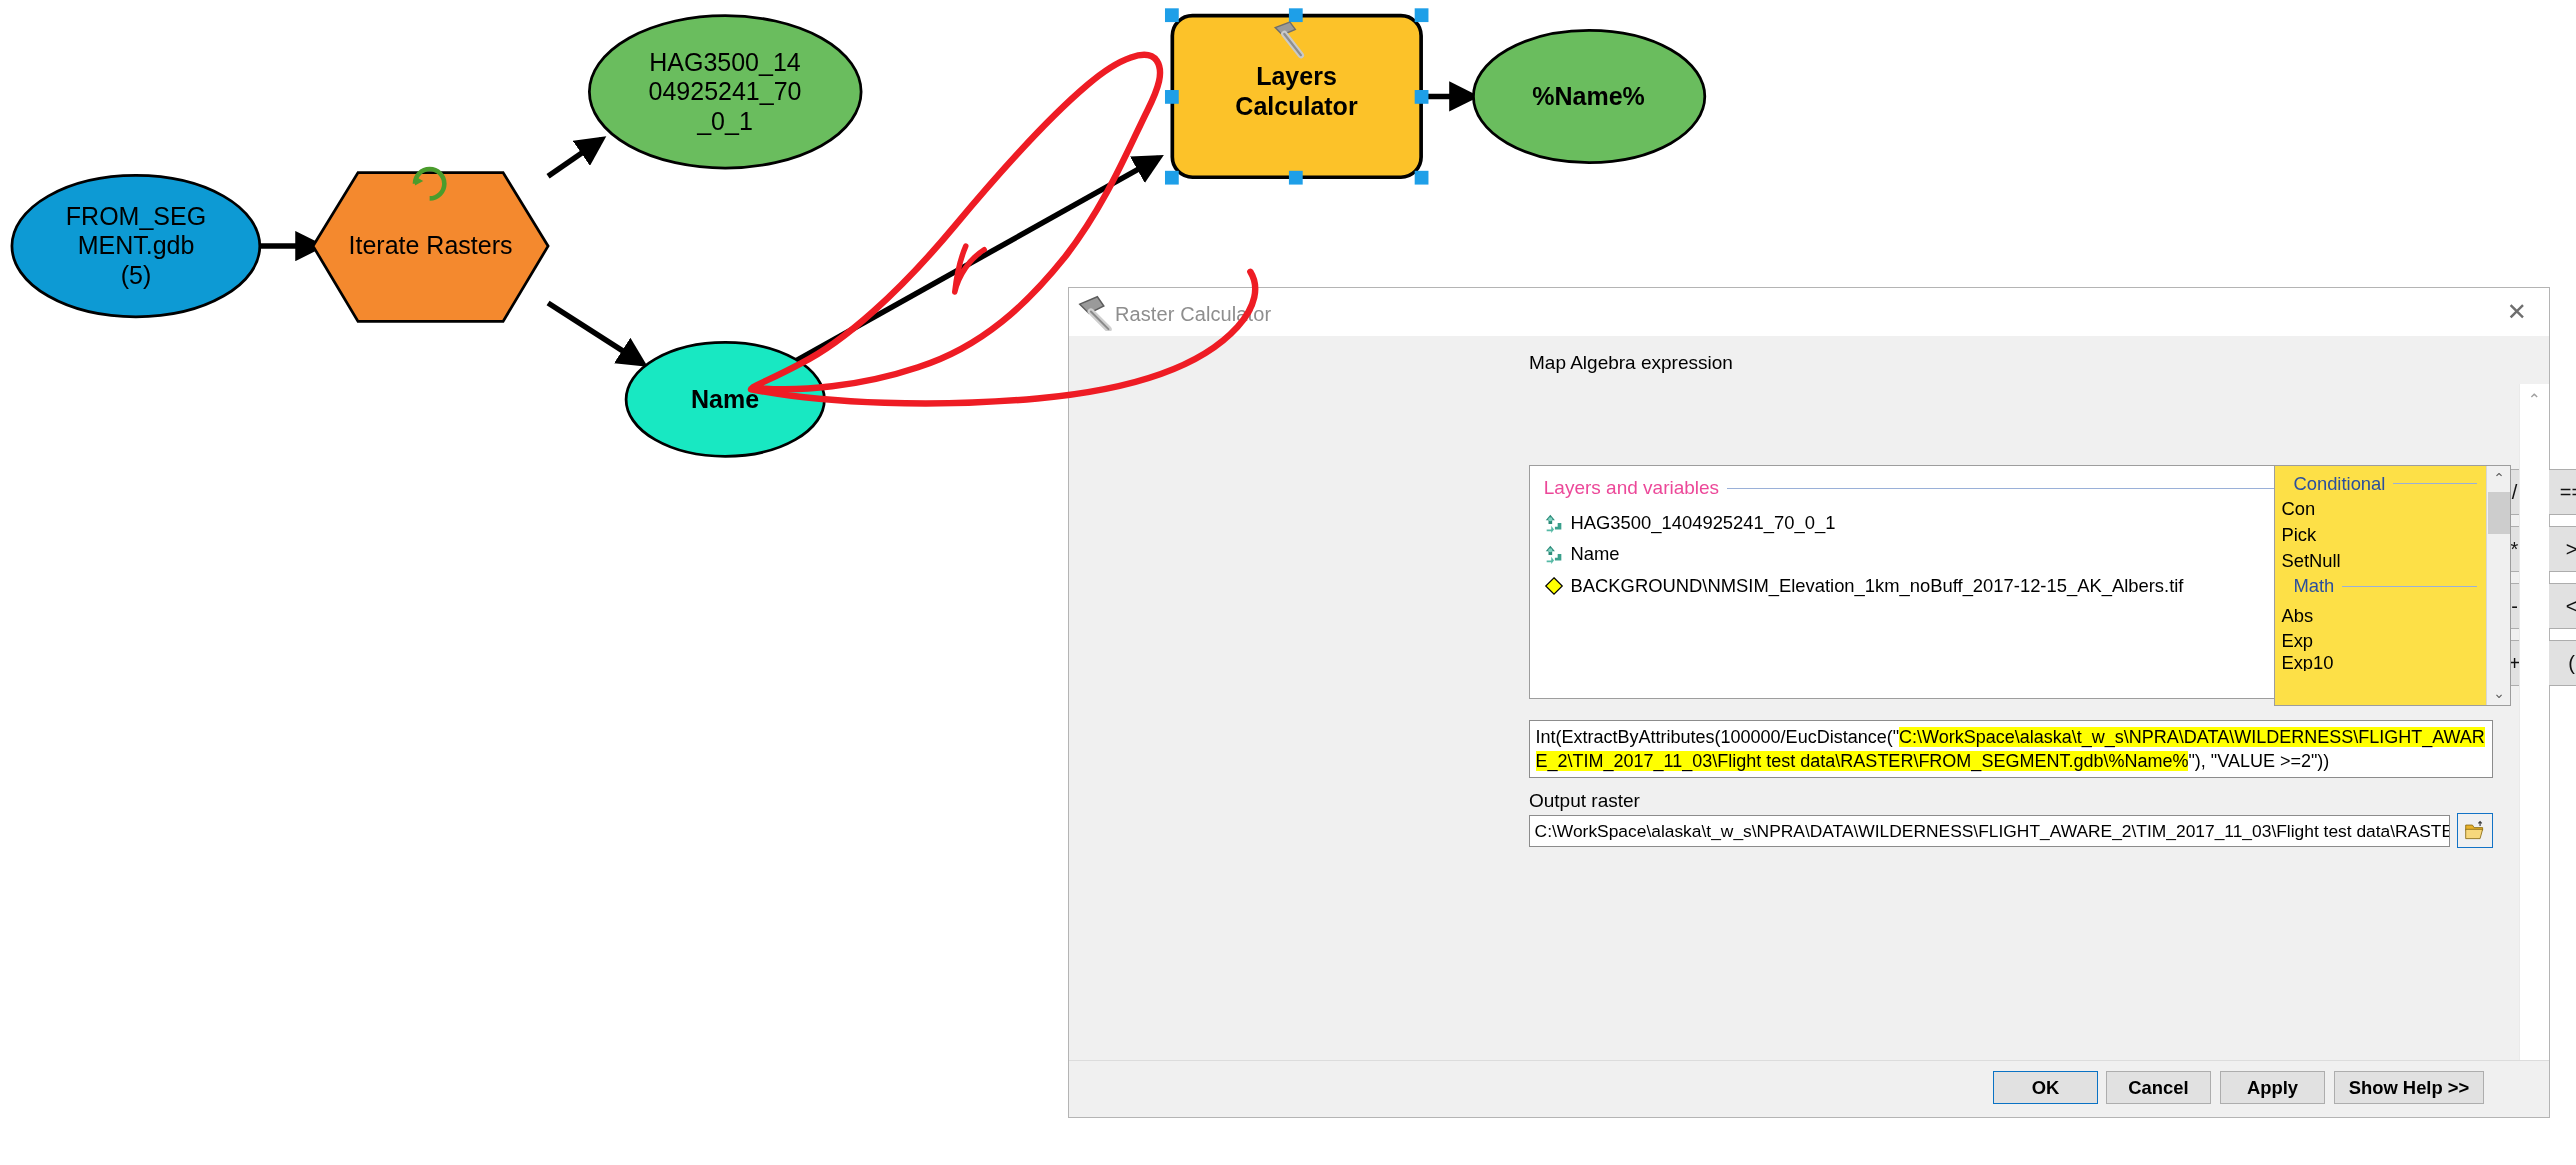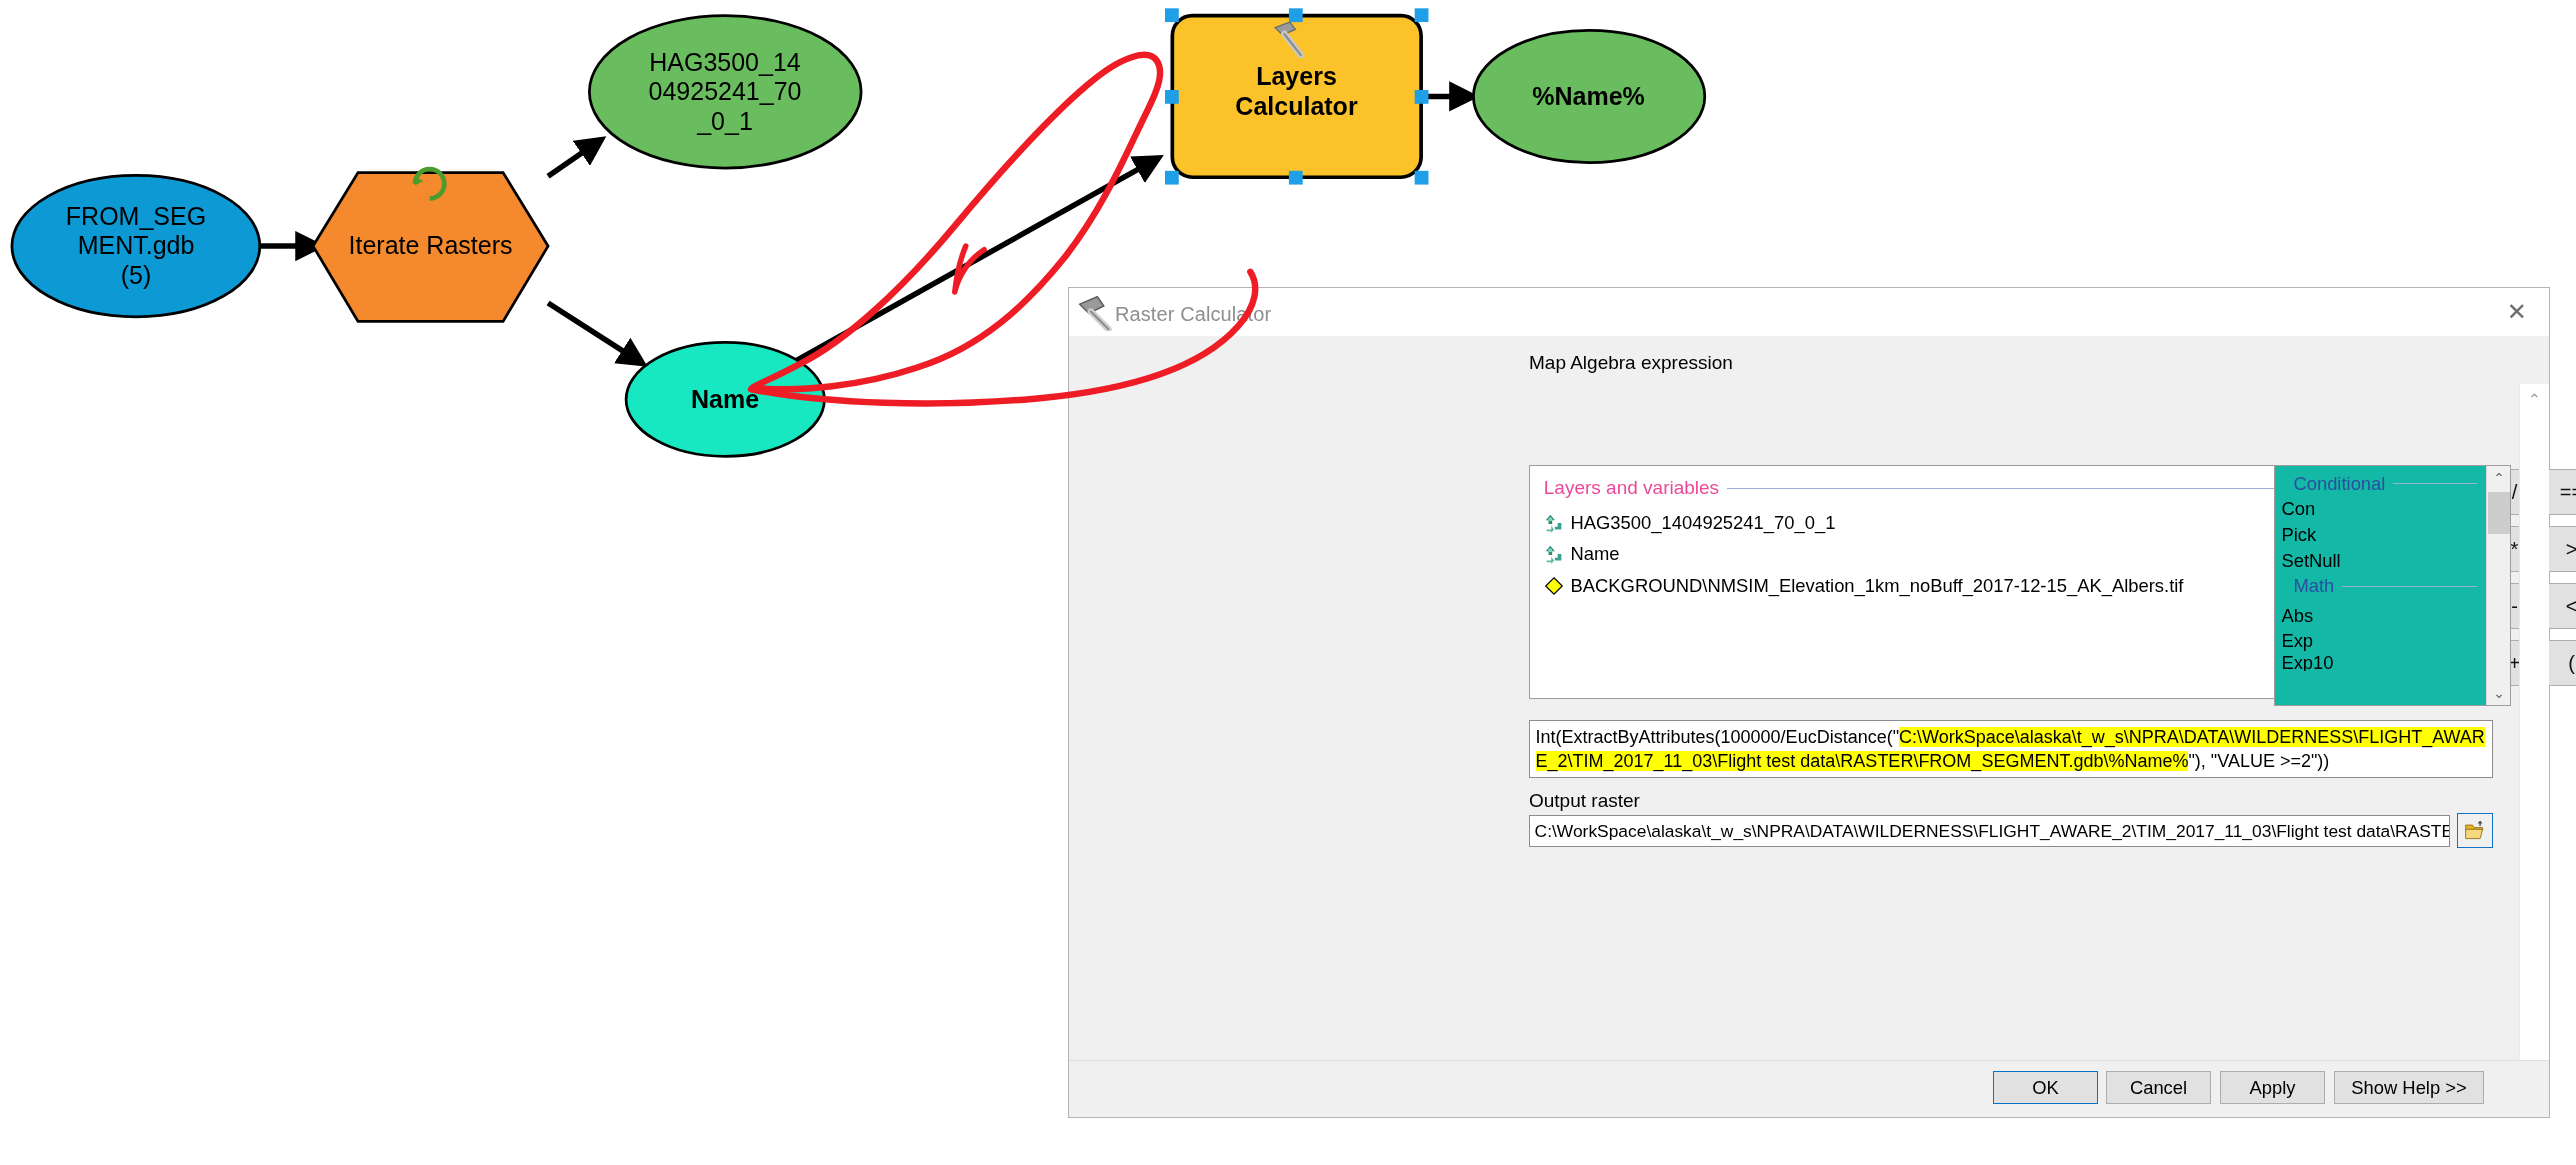--- a/index.html
+++ b/index.html
@@ -177,21 +177,21 @@
     cursor: default;
   }
 
   
   #functions-list {
     position: absolute;
     left: 1205px;
     top: 129px;
     width: 237px;
     height: 241px;
-    background: #14b8a6;
+    background: #fde047;
     border: 0.9px solid #9d9d9d;
     box-sizing: border-box;
     overflow: hidden;
   }
   .fn-head {
     position: absolute;
     left: 18.4px;
     right: 33px;
     height: 24px;
     display: flex;
@@ -325,20 +325,21 @@
 
   
   .dlg-footer {
     position: absolute;
     left: 0;
     bottom: 0;
     width: 1480px;
     height: 56px;
     background: #f0f0f0;
     border-top: 0.9px solid #dcdcdc;
+    font-weight: bold;
   }
   .footer-btn {
     position: absolute;
     top: 10px;
     height: 33px;
     background: #e1e1e1;
     border: 0.9px solid #adadad;
     box-sizing: border-box;
     display: flex;
     align-items: center;

